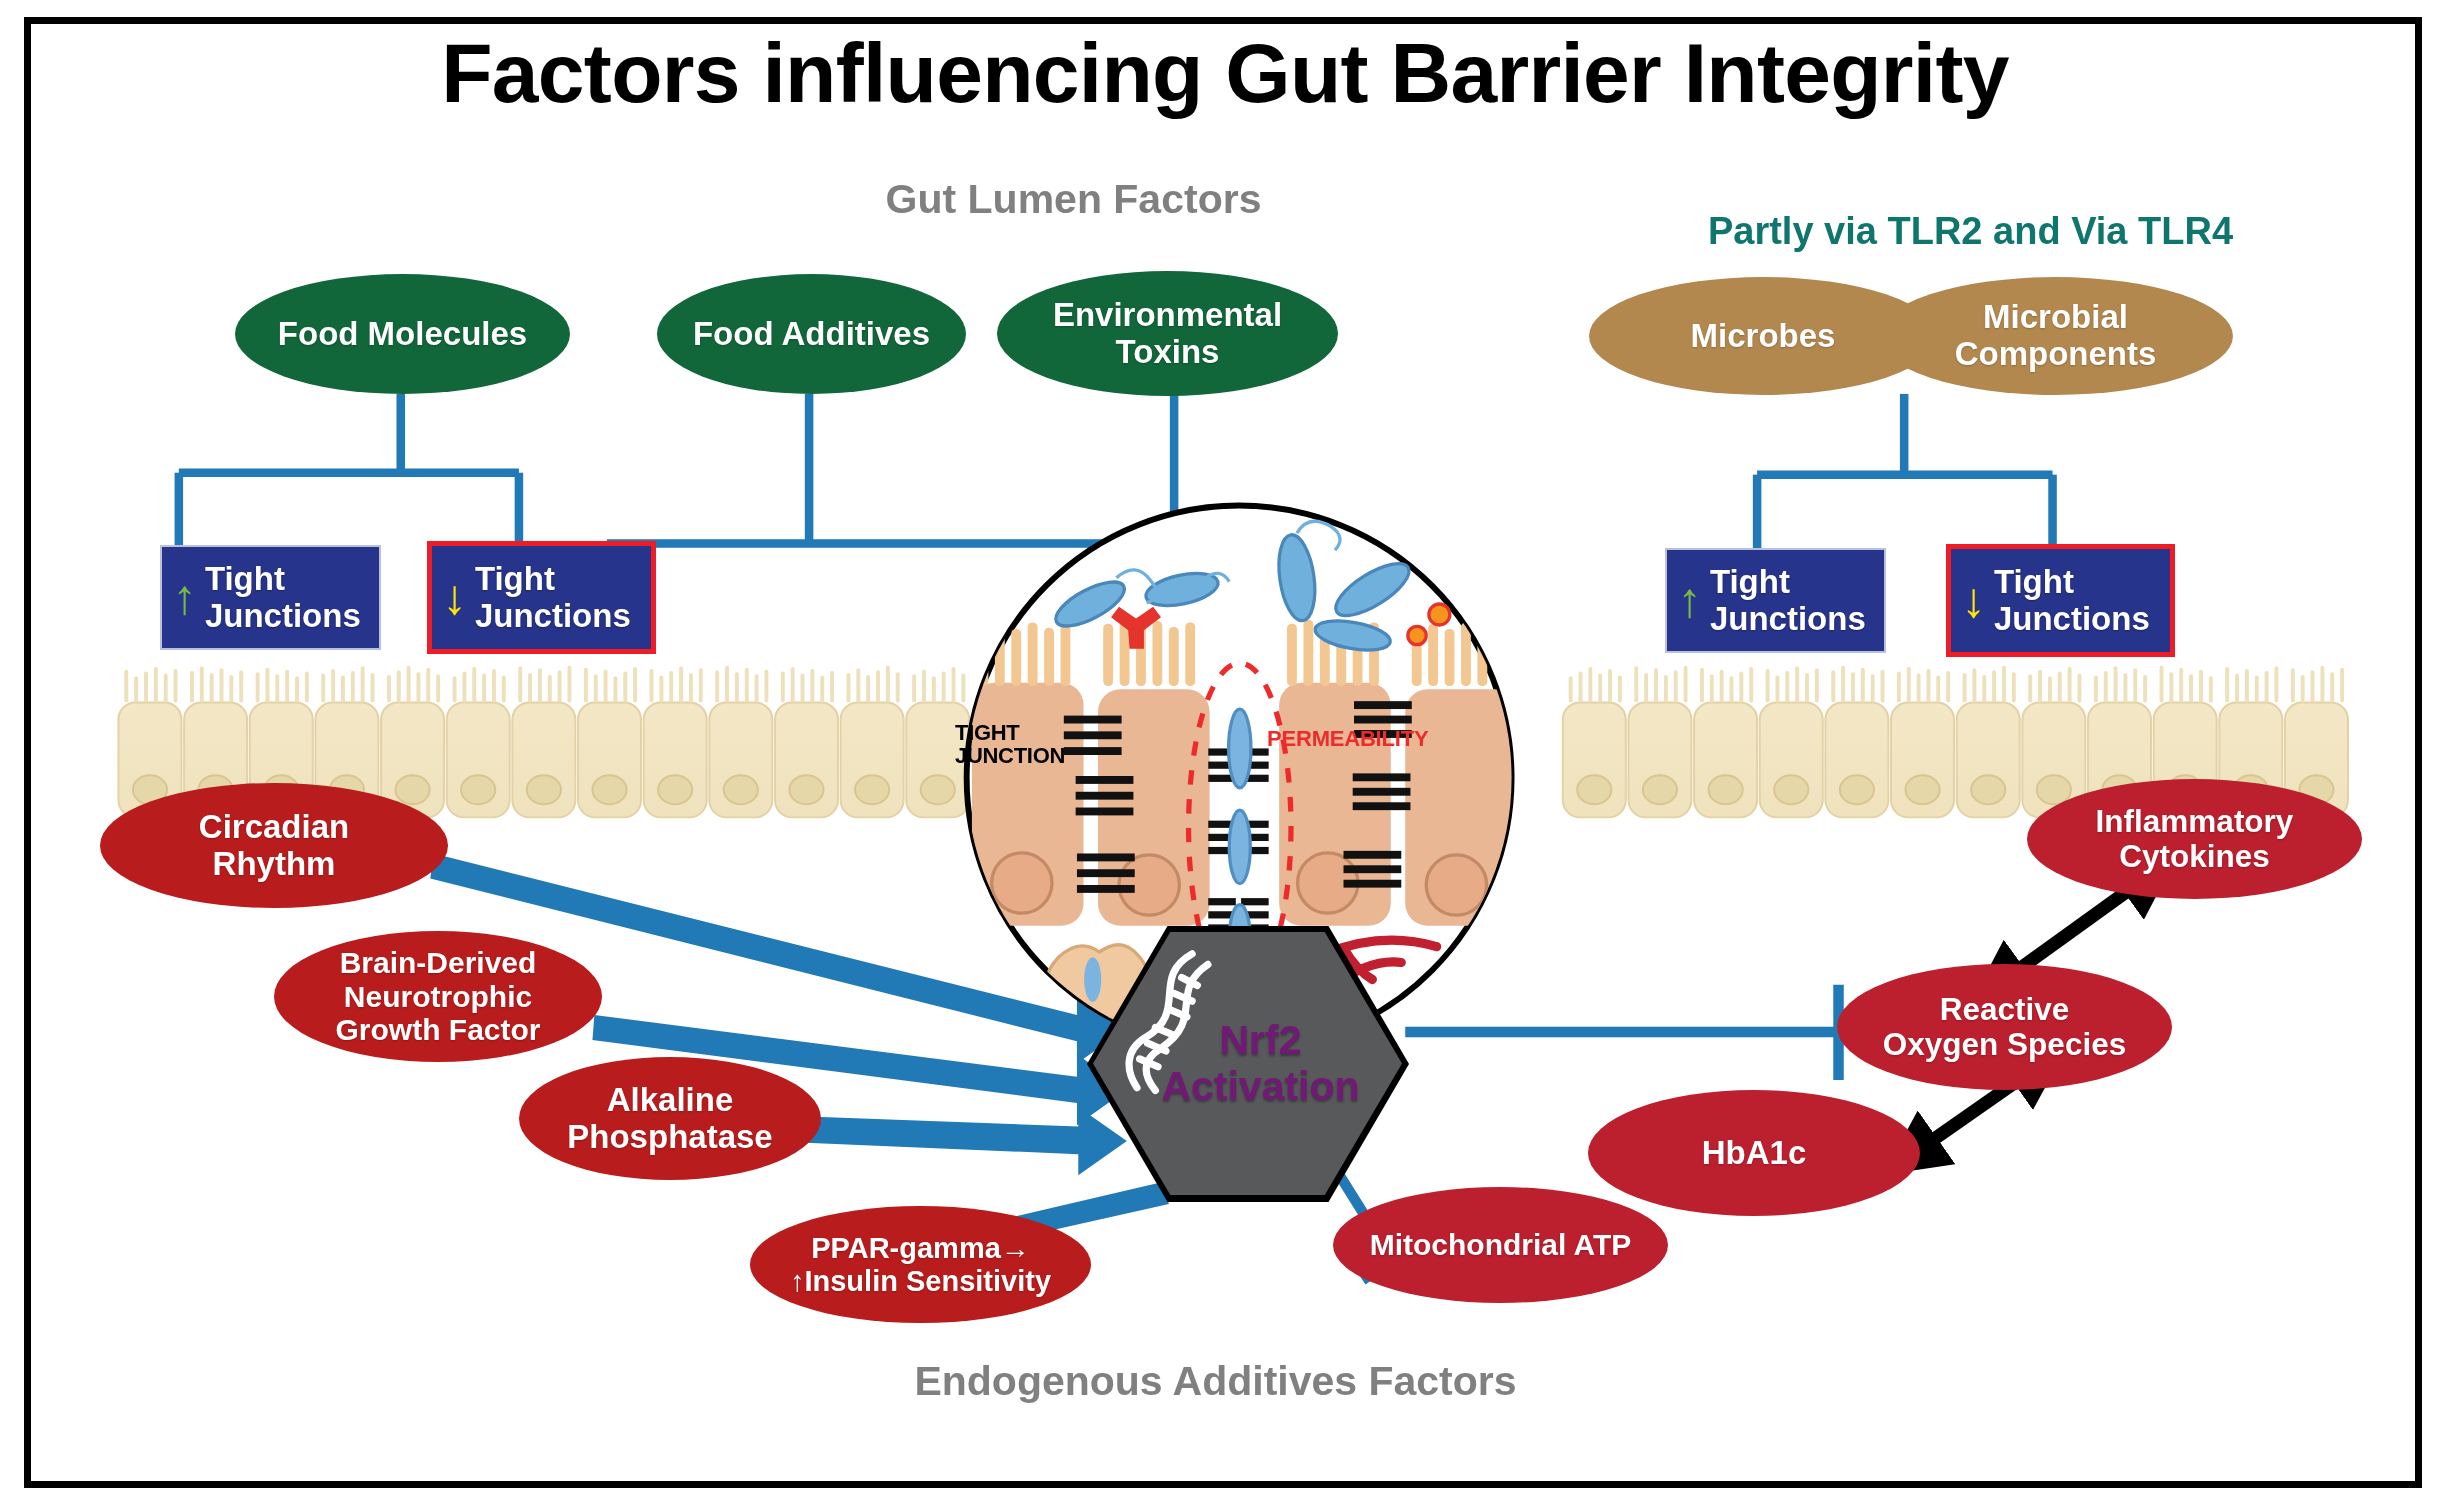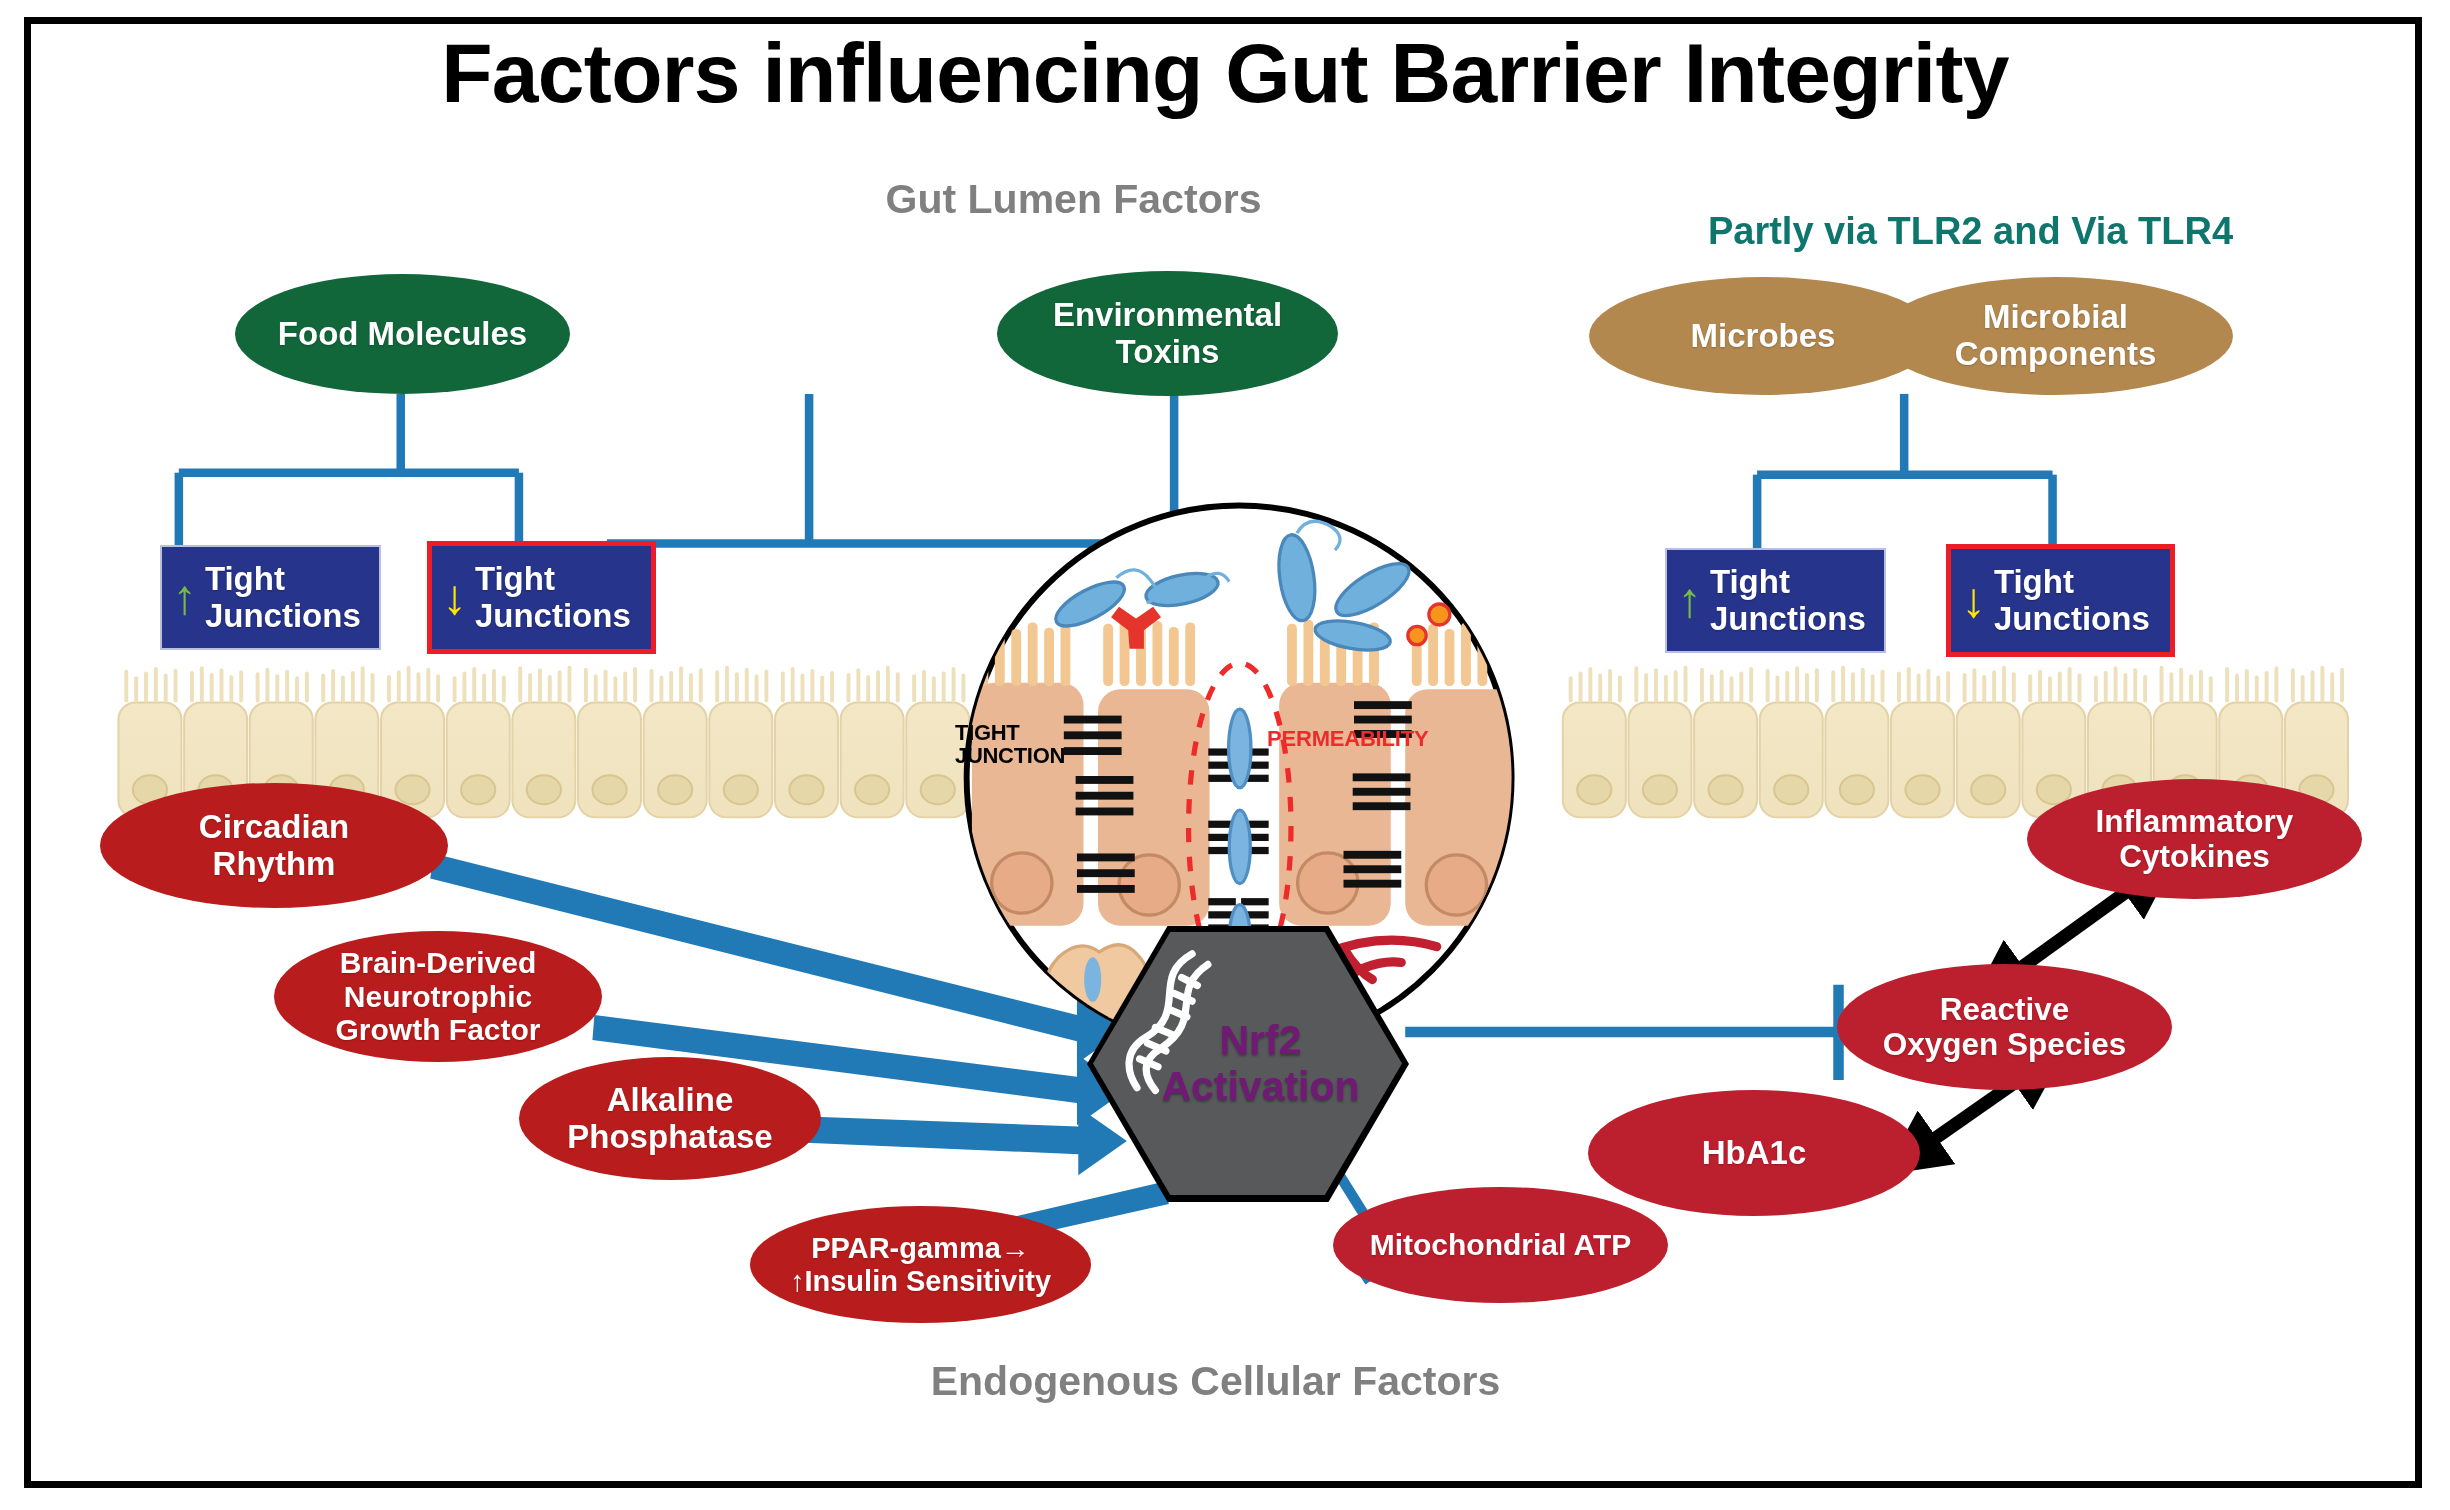--- a/index.html
+++ b/index.html
@@ -504,24 +504,25 @@
       <g fill="none" stroke="#c0202f" stroke-width="14" stroke-linecap="round">
         <path d="M2020,1452 q86,-34 168,-10"></path>
         <path d="M2030,1502 q56,-42 104,-36"></path>
         <path d="M2046,1444 q20,34 44,48"></path>
       </g>
     </g>
   </svg>
 
   <div class="abs" id="title">Factors influencing Gut Barrier Integrity</div>
   <div class="abs section-label" id="gut-lumen-label">Gut Lumen Factors</div>
-  <div class="abs section-label" id="endo-label">Endogenous Cellular Factors</div>
+  <div class="abs section-label" id="endo-label">Endogenous Additives Factors</div>
   <div class="abs" id="tlr-label">Partly via TLR2 and Via TLR4</div>
 
   <div class="abs ellipse e-darkgreen" style="left:235px;top:274px;width:335px;height:120px;font-size:33px;">Food Molecules</div>
+  <div class="abs ellipse e-darkgreen" style="left:657px;top:274px;width:309px;height:120px;font-size:33px;">Food Additives</div>
   <div class="abs ellipse e-darkgreen" style="left:997px;top:271px;width:341px;height:125px;font-size:33px;white-space:pre-line;">Environmental
 Toxins</div>
 
   <div class="abs ellipse e-brown" style="left:1589px;top:277px;width:348px;height:118px;font-size:33px;">Microbes</div>
   <div class="abs ellipse e-brown" style="left:1878px;top:277px;width:355px;height:118px;font-size:33px;white-space:pre-line;">Microbial
 Components</div>
 
   <div class="abs tjbox plain" style="left:160px;top:545px;width:221px;height:105px;">
     <span class="arrow-glyph arrow-up">↑</span>
     <span class="tj-text">Tight

